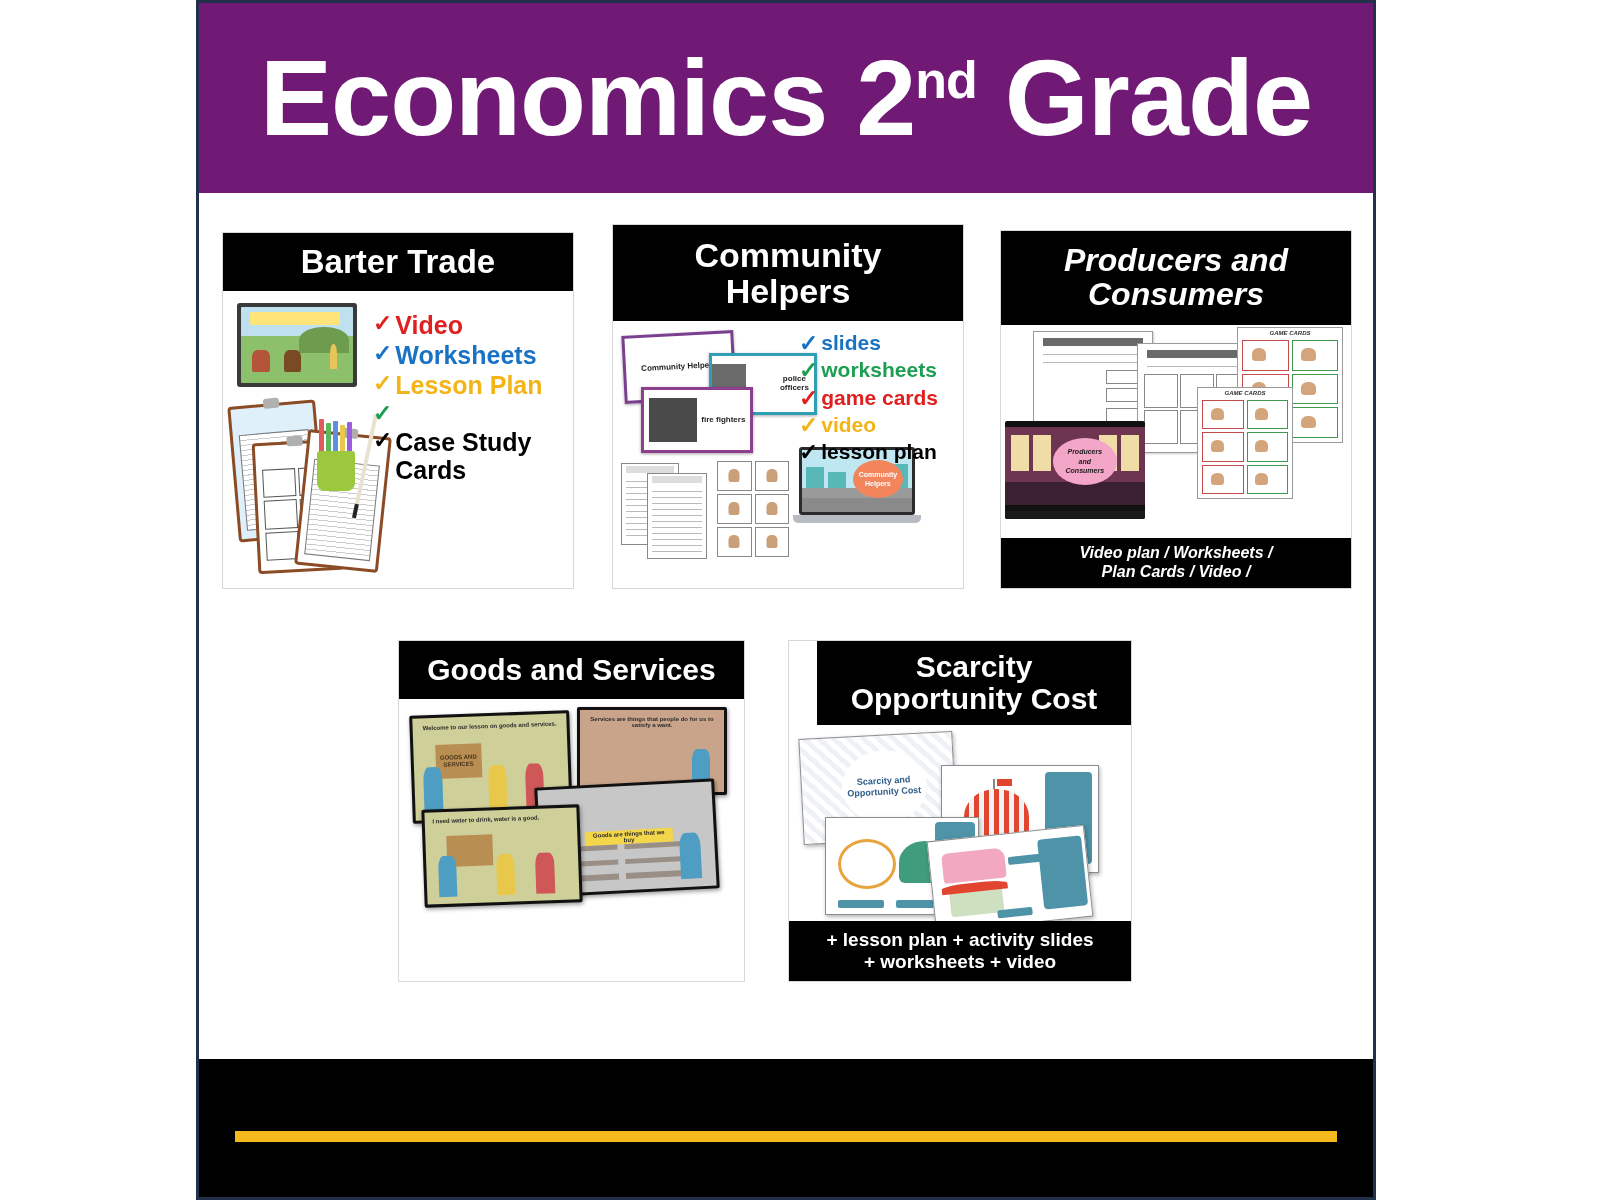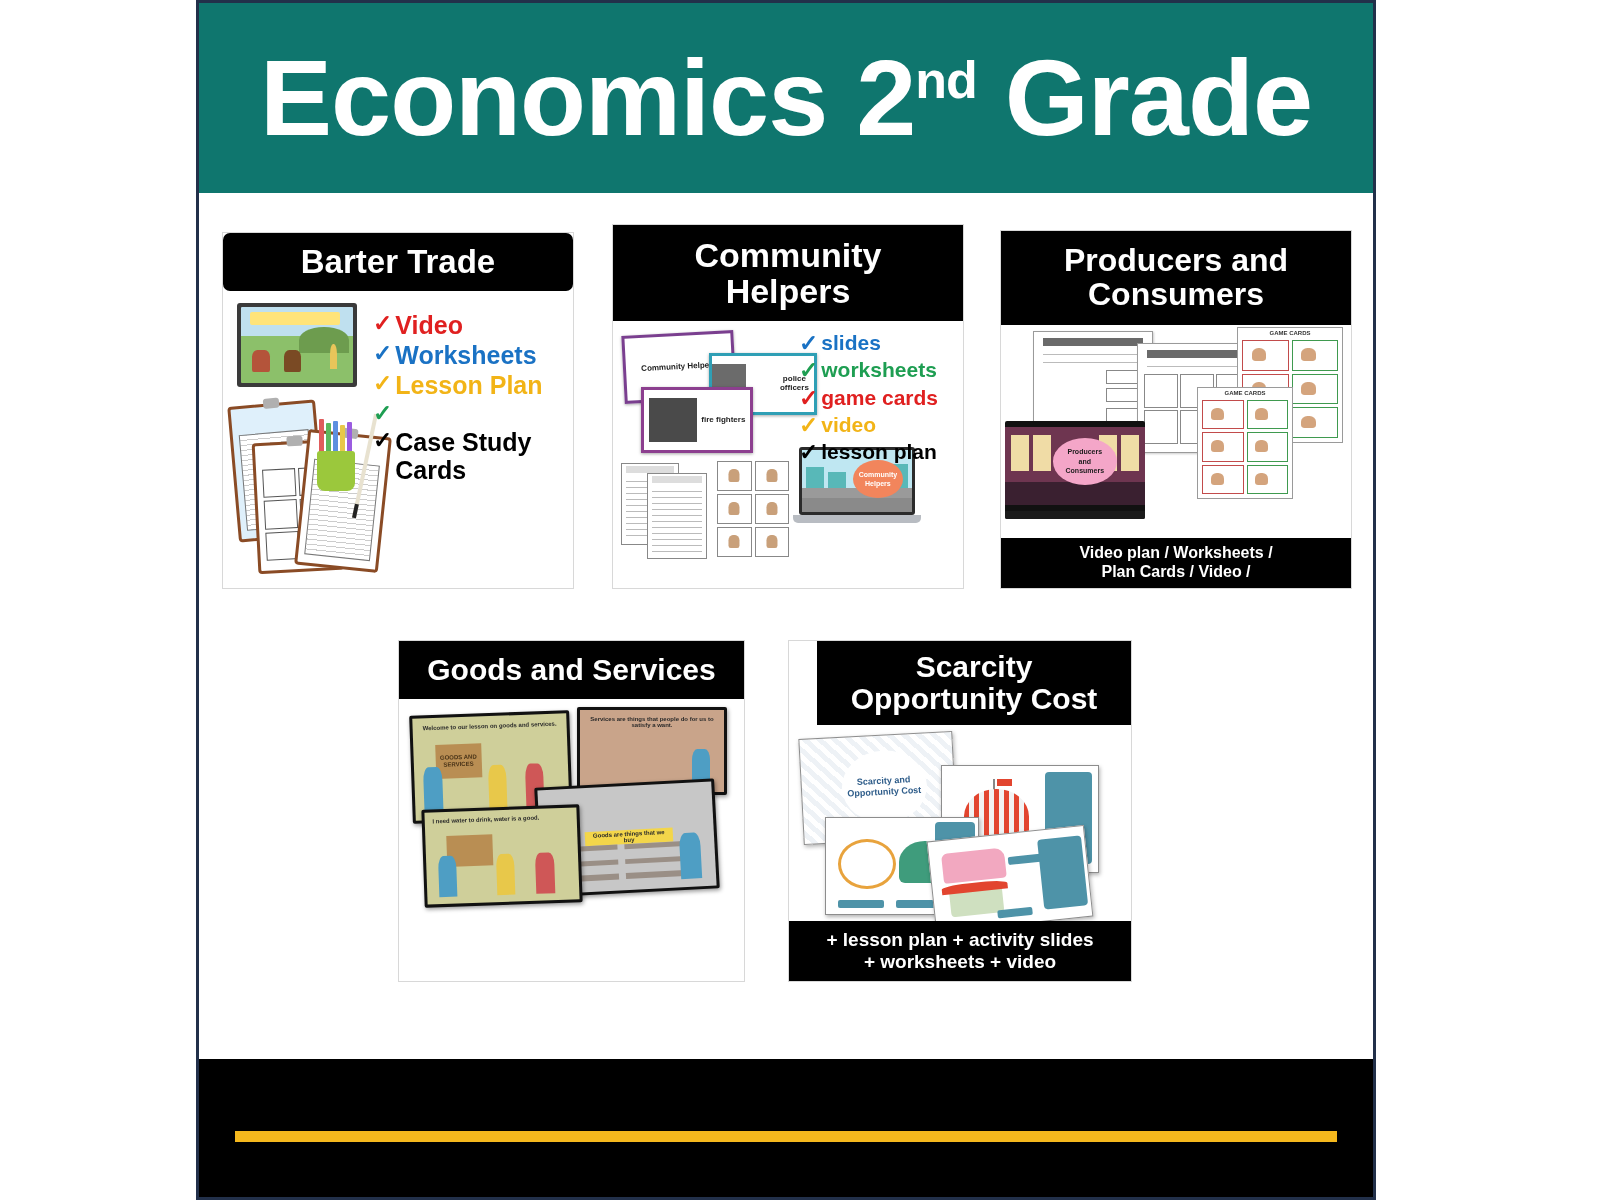--- a/index.html
+++ b/index.html
@@ -3,21 +3,21 @@
 <meta charset="utf-8">
 <style>
   html,body{margin:0;padding:0;background:#ffffff;}
   body{width:1599px;height:1200px;font-family:"Liberation Sans",sans-serif;overflow:hidden;}
 
   
   #cover{position:absolute;left:196px;top:0;width:1180px;height:1200px;
          border:3px solid #22304a;background:#ffffff;box-sizing:border-box;}
 
   
-  .header{position:absolute;left:0;top:0;width:100%;height:190px;background:#0f766e;
+  .header{position:absolute;left:0;top:0;width:100%;height:190px;background:#701a75;
           display:flex;align-items:center;justify-content:center;box-sizing:border-box;}
   .header h1{margin:0;color:#ffffff;font-size:108px;font-weight:bold;letter-spacing:-1px;
              line-height:1;white-space:nowrap;font-family:"Liberation Sans",sans-serif;}
   .header h1 .sup{font-size:52px;vertical-align:super;line-height:0;}
   .header h1 .gap{display:inline-block;width:28px;}
 
   
   .body-area{position:absolute;left:0;top:190px;width:100%;height:872px;background:#ffffff;}
 
   
@@ -29,21 +29,21 @@
   .card-title{background:#000000;color:#ffffff;font-weight:bold;text-align:center;
               display:flex;align-items:center;justify-content:center;box-sizing:border-box;
               line-height:1.06;padding:6px 8px;}
   .card-body{position:relative;overflow:hidden;background:#ffffff;}
   .card-foot{background:#000000;color:#ffffff;font-weight:bold;text-align:center;
              display:flex;flex-direction:column;align-items:center;justify-content:center;
              line-height:1.18;box-sizing:border-box;}
 
   
   #card-barter{left:24px;top:40px;width:350px;height:355px;}
-  #card-barter .card-title{height:58px;font-size:33px;border-radius:7px;}
+  #card-barter .card-title{height:58px;font-size:33px;}
   #card-barter .card-body{height:297px;}
   .feat-list{position:absolute;left:150px;top:20px;width:196px;}
   .feat{font-size:25px;font-weight:bold;line-height:1.12;margin-bottom:2px;
         display:flex;align-items:flex-start;}
   .feat .tick{font-size:23px;margin-right:3px;line-height:1.1;}
   .c-red{color:#e02020;} .c-blue{color:#1a72c4;} .c-gold{color:#f2b417;}
   .c-green{color:#1e9e52;} .c-black{color:#000000;}
 
   
   .proj{position:absolute;left:14px;top:12px;width:120px;height:84px;background:#3a3a3a;
@@ -103,21 +103,21 @@
   .laptop-inner{width:100%;height:100%;background:linear-gradient(#bfe7f2 0 62%,#9a9a9a 62% 100%);
                 position:relative;overflow:hidden;}
   .laptop-base{width:128px;height:8px;margin-left:-6px;background:#b8bcc2;border-radius:0 0 5px 5px;}
   .blob{position:absolute;left:46%;top:16%;width:46%;height:62%;background:#f2855c;border-radius:50%;
         display:flex;flex-direction:column;align-items:center;justify-content:center;}
   .blob b{color:#fff;font-size:7px;line-height:1.3;}
   .bldg{position:absolute;bottom:38%;width:16%;height:34%;background:#58b8b8;}
   .road{position:absolute;left:0;bottom:0;width:100%;height:22%;background:#8a8a8a;}
 
   
-  #card-prod{left:802px;top:38px;width:350px;height:357px;}
+  #card-prod{left:802px;top:38px;width:350px;height:357px;font-style:italic;}
   #card-prod .card-title{height:94px;font-size:32px;flex-direction:column;}
   #card-prod .card-body{height:213px;background:#fff;}
   #card-prod .card-foot{height:50px;font-size:16px;}
   .wsheet{position:absolute;background:#ffffff;border:1px solid #9a9a9a;box-shadow:1px 1px 2px rgba(0,0,0,.2);}
   #pw1{left:32px;top:6px;width:118px;height:96px;}
   #pw2{left:136px;top:18px;width:118px;height:108px;}
   .wsheet .wtitle{position:absolute;left:8%;top:6px;width:84%;height:8px;background:#6a6a6a;}
   .wsheet .wline{position:absolute;left:8%;width:84%;height:1px;background:#bbb;}
   .wbox{position:absolute;border:1px solid #888;background:#fff;}
   .gamecards{position:absolute;border:1px solid #9a9a9a;background:#fff;

